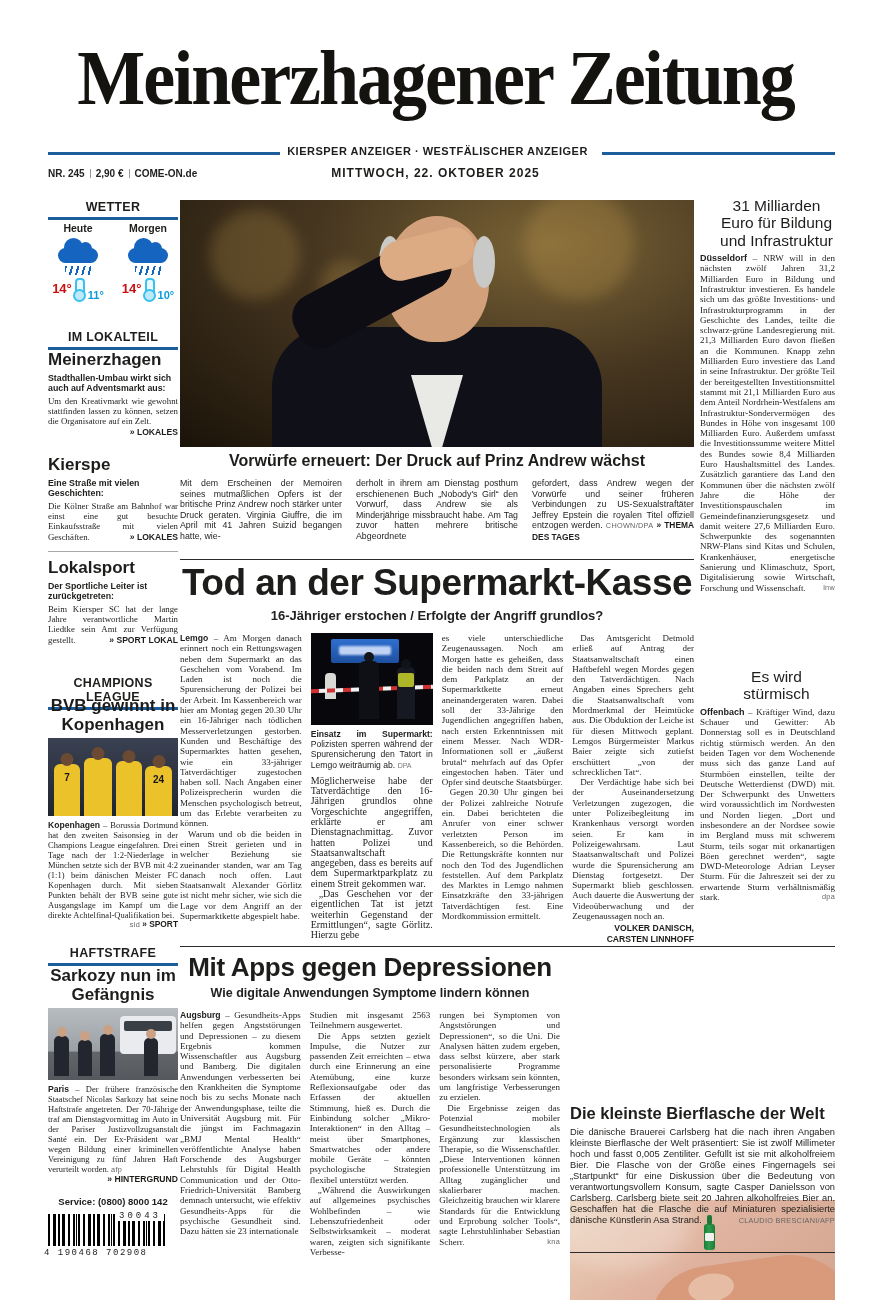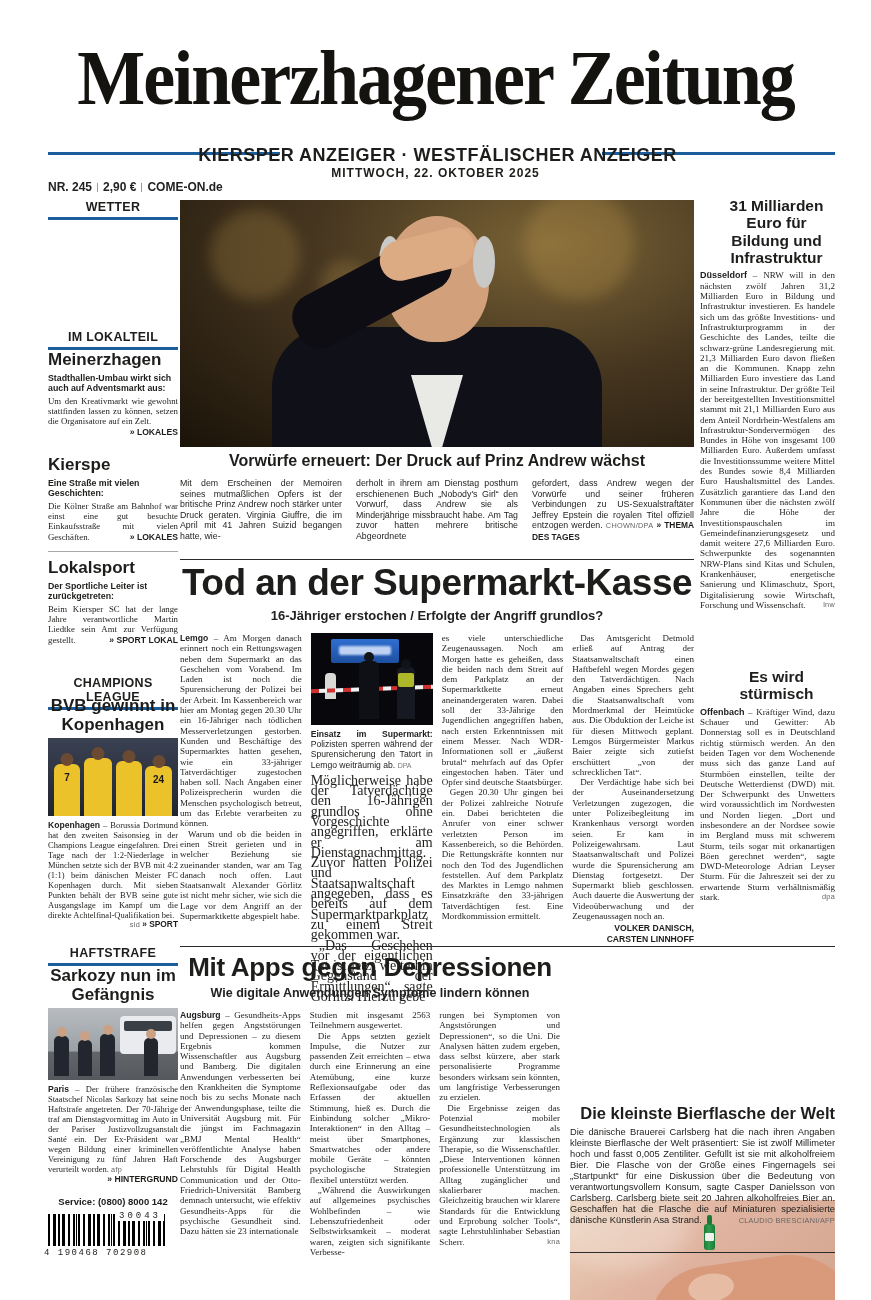--- a/index.html
+++ b/index.html
@@ -6,22 +6,22 @@
   .page{position:relative;width:871px;height:1300px;background:#fff;margin:0 auto;overflow:hidden;
         font-family:"Liberation Serif",serif;color:#1d1d1b;}
   .sans{font-family:"Liberation Sans",sans-serif;}
   .abs{position:absolute;}
 
   
   .mast-title{top:34px;left:0;right:0;text-align:center;font-family:"Liberation Serif",serif;
     font-weight:bold;font-size:72px;letter-spacing:-2px;transform:scaleY(1.08);transform-origin:top;color:#151310;}
   .mast-line{height:3px;background:#1b5e9b;top:152px;}
   .mast-line.l{left:48px;width:232px;} .mast-line.r{left:602px;width:233px;}
-  .mast-subtitle{top:145px;left:4px;right:0;text-align:center;font-weight:bold;font-size:18px;letter-spacing:.5px;}
-  .mast-issue{top:168px;left:48px;font-weight:bold;font-size:12px;color:#222;margin-top:12px;}
+  .mast-subtitle{top:145px;left:4px;right:0;text-align:center;font-weight:bold;font-size:11px;letter-spacing:.5px;}
+  .mast-issue{top:168px;left:48px;font-weight:bold;font-size:10px;color:#222;}
   .mast-issue .sep{display:inline-block;width:1px;height:9px;background:#999;margin:0 5px;vertical-align:-1px;}
   .mast-date{top:166px;left:0;right:0;text-align:center;font-weight:bold;font-size:12px;letter-spacing:1px;}
 
   
   .kicker{width:130px;text-align:center;font-family:"Liberation Sans",sans-serif;font-weight:bold;
     font-size:12.5px;letter-spacing:.3px;border-bottom:3px solid #1b5e9b;padding-bottom:3px;}
   .sb-h{font-family:"Liberation Sans",sans-serif;font-weight:bold;font-size:17px;line-height:1.1;}
   .sb-h.c{text-align:center;}
   .lead{font-family:"Liberation Sans",sans-serif;font-weight:bold;font-size:8.8px;line-height:1.2;margin:3px 0 2px;}
   .bt{font-size:8.8px;line-height:10.3px;text-align:justify;hyphens:auto;}
@@ -104,21 +104,21 @@
   .tt-vest{position:absolute;top:6px;left:1px;right:1px;height:14px;background:#c8d42a;opacity:.85;border-radius:2px;}
   .tt-forensic{position:absolute;bottom:26px;left:14px;width:11px;height:26px;background:#d9d9d6;border-radius:4px 4px 0 0;}
   .tt-tape{position:absolute;bottom:34px;left:0;right:0;height:4px;transform:rotate(-2deg);
     background:repeating-linear-gradient(90deg,#d03030 0 8px,#f2f2f2 8px 16px);}
   .caption{font-family:"Liberation Sans",sans-serif;font-size:8.6px;line-height:10.2px;text-align:justify;margin-bottom:5px;}
   .caption .cl{font-weight:bold;}
   .caption .cc{font-size:7px;color:#777;}
 
   
   .rc{left:700px;width:135px;}
-  .rc-h{font-family:"Liberation Sans",sans-serif;font-weight:bold;font-size:15.5px;line-height:1.12;text-align:center;margin-bottom:4px;margin-left:18px;}
+  .rc-h{font-family:"Liberation Sans",sans-serif;font-weight:normal;font-size:15.5px;line-height:1.12;text-align:center;margin-bottom:4px;margin-left:18px;}
   .rc .bt{font-size:9px;line-height:10.3px;}
 
   
   .apps-head{left:180px;top:952px;width:380px;text-align:center;font-family:"Liberation Sans",sans-serif;
     font-weight:bold;font-size:26px;letter-spacing:-.3px;}
   .apps-sub{left:180px;top:986px;width:380px;text-align:center;font-family:"Liberation Sans",sans-serif;
     font-weight:bold;font-size:12.5px;color:#222;}
   .apps-cols{left:180px;top:1010px;width:380px;display:flex;gap:9px;}
   .apps-cols .col{flex:1;}
 
@@ -126,21 +126,21 @@
   .ph-bier{left:570px;top:953px;width:265px;height:146px;
     background:linear-gradient(140deg,#ead0b8 0%,#e0b4a0 40%,#cfa18c 100%);}
   .bier-glow{position:absolute;top:-20px;left:-20px;width:140px;height:90px;border-radius:50%;background:#fff;opacity:.25;filter:blur(10px);}
   .finger{position:absolute;bottom:-34px;right:-24px;width:210px;height:120px;background:#d9997b;
     border-radius:60px 70px 20px 20px;transform:rotate(-8deg);}
   .nail{position:absolute;top:8px;left:44px;width:46px;height:28px;background:#e8c0a8;border-radius:50%;opacity:.9;}
   .bottle{position:absolute;bottom:96px;right:120px;width:11px;height:26px;
     background:linear-gradient(90deg,#1c7a38,#2f9e4f 45%,#1c7a38);border-radius:3px;}
   .bottle::before{content:"";position:absolute;top:-9px;left:3px;width:5px;height:10px;background:#1c7a38;border-radius:2px;}
   .bottle::after{content:"";position:absolute;top:9px;left:1px;width:9px;height:8px;background:#f2f2ee;border-radius:1px;}
-  .bier-h{left:570px;top:1104px;width:265px;text-align:right;font-family:"Liberation Sans",sans-serif;
+  .bier-h{left:570px;top:1104px;width:265px;text-align:left;font-family:"Liberation Sans",sans-serif;
     font-weight:bold;font-size:16.5px;}
   .bier-b{left:570px;top:1127px;width:265px;font-family:"Liberation Sans",sans-serif;font-size:9.3px;
     line-height:11px;text-align:justify;hyphens:auto;}
 
   
   .service{left:48px;top:1196px;width:130px;text-align:center;font-family:"Liberation Sans",sans-serif;
     font-weight:bold;font-size:9.5px;}
   .barcode{left:48px;top:1214px;width:118px;height:32px;background-color:#fff;
     background-image:repeating-linear-gradient(90deg,#000 0 2px,transparent 2px 5px),
                      repeating-linear-gradient(90deg,#000 0 1px,transparent 1px 7px);}
@@ -156,20 +156,34 @@
   <div class="abs mast-title">Meinerzhagener Zeitung</div>
   <div class="abs mast-line l"></div>
   <div class="abs mast-line r"></div>
   <div class="abs mast-subtitle sans">KIERSPER ANZEIGER · WESTFÄLISCHER ANZEIGER</div>
   <div class="abs mast-issue sans">
     <span>NR. 245</span><span class="sep"></span><span>2,90 €</span><span class="sep"></span><span>COME-ON.de</span>
   </div>
   <div class="abs mast-date sans">MITTWOCH, 22. OKTOBER 2025</div>
 
   <div class="abs kicker" style="left:48px;top:200px;">WETTER</div>
+  <div class="abs wx">
+    <div class="wx-col">
+      <div class="wx-label">Heute</div>
+      <div class="cloud"></div>
+      <div class="rain"></div>
+      <div class="temps"><span class="hi">14°</span><span class="thermo"></span><span class="lo">11°</span></div>
+    </div>
+    <div class="wx-col">
+      <div class="wx-label">Morgen</div>
+      <div class="cloud"></div>
+      <div class="rain"></div>
+      <div class="temps"><span class="hi">14°</span><span class="thermo"></span><span class="lo">10°</span></div>
+    </div>
+  </div>
 
   <div class="abs kicker" style="left:48px;top:330px;">IM LOKALTEIL</div>
 
   <div class="abs" style="left:48px;top:351px;width:130px;">
     <div class="sb-h">Meinerzhagen</div>
     <div class="lead">Stadthallen-Umbau wirkt sich auch auf Adventsmarkt aus:</div>
     <div class="bt"><span>Um den Kreativmarkt wie gewohnt stattfinden lassen zu können, setzen die Organisatore auf ein Zelt.</span> <span class="ref">» LOKALES</span></div>
   </div>
 
   <div class="abs" style="left:48px;top:456px;width:130px;">
@@ -273,21 +287,21 @@
         <div class="tt-fig1"></div>
         <div class="tt-fig2">
             <div class="tt-vest"></div>
           </div>
       </div>
       <div class="caption">
         <span class="cl">Einsatz im Supermarkt:</span>
         <span>Polizisten sperren während der Spurensicherung den Tatort in Lemgo weiträumig ab.</span>
         <span class="cc">DPA</span>
       </div>
-      <div class="bt" style="font-size:14px;">
+      <div class="bt" style="font-size:10px;">
         <p>Möglicherweise habe der Tatverdächtige den 16-Jährigen grundlos ohne Vorgeschichte angegriffen, erklärte er am Dienstagnachmittag. Zuvor hatten Polizei und Staatsanwaltschaft angegeben, dass es bereits auf dem Supermarktparkplatz zu einem Streit gekommen war.</p>
         <p class="p2">„Das Geschehen vor der eigentlichen Tat ist jetzt weiterhin Gegenstand der Ermittlungen“, sagte Görlitz. Hierzu gebe</p>
       </div>
     </div>
     <div class="col bt" style="font-size:9px;">
       <p>es viele unterschiedliche Zeugenaussagen. Noch am Morgen hatte es geheißen, dass die beiden nach dem Streit auf dem Parkplatz an der Supermarktkette erneut aneinandergeraten waren. Dabei soll der 33-Jährige den Jugendlichen angegriffen haben, nach ersten Erkenntnissen mit einem Messer. Nach WDR-Informationen soll er „äußerst brutal“ mehrfach auf das Opfer eingestochen haben. Täter und Opfer sind deutsche Staatsbürger.</p>
       <p class="p2">Gegen 20.30 Uhr gingen bei der Polizei zahlreiche Notrufe ein. Dabei berichteten die Anrufer von einer schwer verletzten Person im Kassenbereich, so die Behörden. Die Rettungskräfte konnten nur noch den Tod des Jugendlichen feststellen. Auf dem Parkplatz des Marktes in Lemgo nahmen Einsatzkräfte den 33-jährigen Tatverdächtigen fest. Eine Mordkommission ermittelt.</p>
     </div>
     <div class="col bt" style="font-size:9px;">
       <p class="p2">Das Amtsgericht Detmold erließ auf Antrag der Staatsanwaltschaft einen Haftbefehl wegen Mordes gegen den Tatverdächtigen. Nach Angaben eines Sprechers geht die Staatsanwaltschaft vom Mordmerkmal der Heimtücke aus. Die Obduktion der Leiche ist für diesen Mittwoch geplant. Lemgos Bürgermeister Markus Baier zeigte sich zutiefst erschüttert „von der schrecklichen Tat“.</p>

